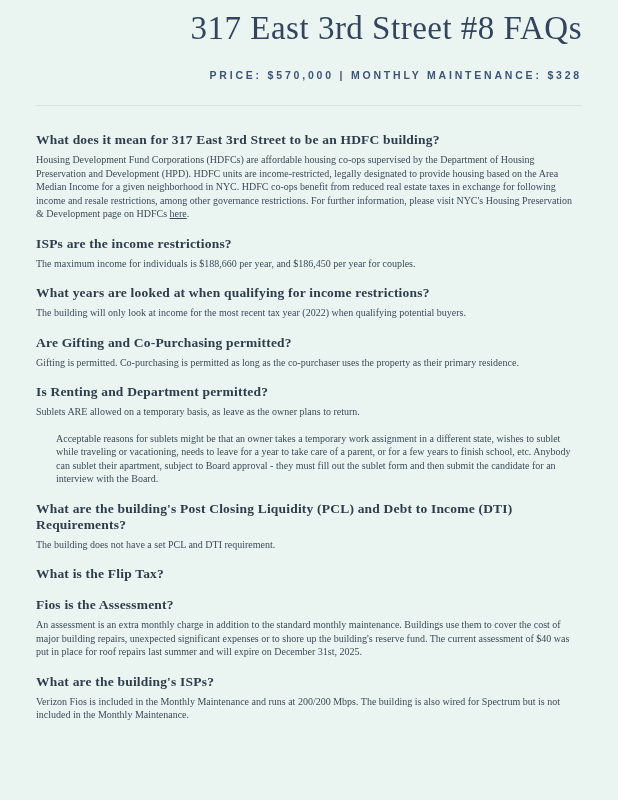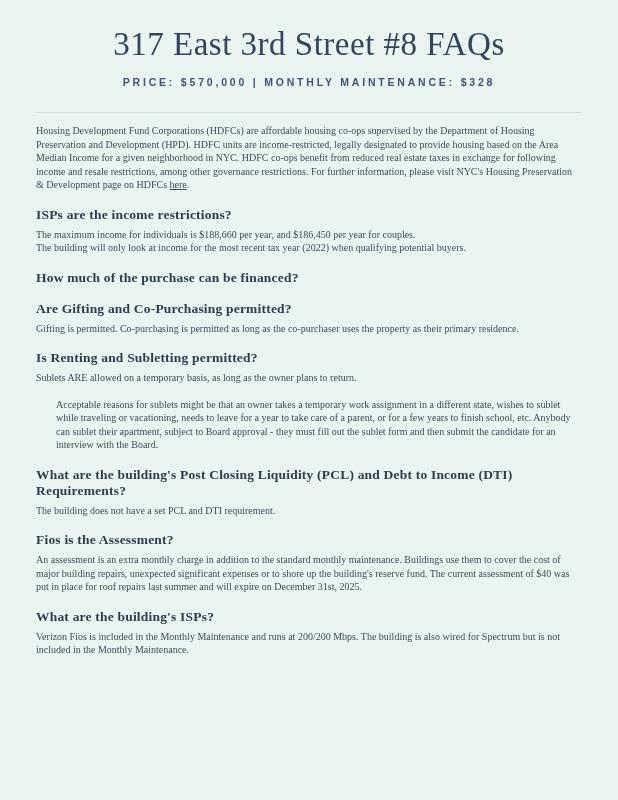--- a/index.html
+++ b/index.html
@@ -13,31 +13,31 @@
     display: flex;
     flex-direction: column;
     overflow: hidden;
   }
   .page {
     flex: 1;
     display: flex;
     flex-direction: column;
     padding: 0 36px;
   }
-  header { text-align: center; padding-top: 26px; }
+  header { text-align: right; padding-top: 10px; }
   h1.page-title {
     margin: 0;
     font-family: "Liberation Serif", serif;
     font-weight: 400;
     font-size: 33px;
     letter-spacing: 0.5px;
     color: #33455e;
   }
   .price-line {
-    margin-top: 13px;
+    margin-top: 22px;
     font-family: "Liberation Sans", sans-serif;
     font-weight: bold;
     font-size: 10.5px;
     letter-spacing: 2.8px;
     color: #3d5478;
   }
   hr.divider {
     border: none;
     border-top: 1px solid #d8e2df;
     margin: 24px 0 0 0;
@@ -73,53 +73,55 @@
 
   <header>
     <h1 class="page-title">317 East 3rd Street #8 FAQs</h1>
     <div class="price-line">PRICE: $570,000 | MONTHLY MAINTENANCE: $328</div>
     <hr class="divider">
   </header>
 
   <main>
 
     <section>
+      <h2 class="question">What does it mean for 317 East 3rd Street to be an HDFC building?</h2>
       <p class="answer"><span>Housing Development Fund Corporations (HDFCs) are affordable housing co-ops supervised by the Department of Housing Preservation and Development (HPD). HDFC units are income-restricted, legally designated to provide housing based on the Area Median Income for a given neighborhood in NYC. HDFC co-ops benefit from reduced real estate taxes in exchange for following income and resale restrictions, among other governance restrictions. For further information, please visit NYC's Housing Preservation &amp; Development page on HDFCs </span><a class="link" href="#">here</a><span>.</span></p>
     </section>
 
     <section>
       <h2 class="question">ISPs are the income restrictions?</h2>
       <p class="answer">The maximum income for individuals is $188,660 per year, and $186,450 per year for couples.</p>
     </section>
 
     <section>
+      <h2 class="question">What years are looked at when qualifying for income restrictions?</h2>
       <p class="answer">The building will only look at income for the most recent tax year (2022) when qualifying potential buyers.</p>
     </section>
 
     <section>
-      <h2 class="question">How much of the purchase can be financed?</h2>
     </section>
 
     <section>
       <h2 class="question">Are Gifting and Co-Purchasing permitted?</h2>
       <p class="answer">Gifting is permitted. Co-purchasing is permitted as long as the co-purchaser uses the property as their primary residence.</p>
     </section>
 
     <section>
-      <h2 class="question">Is Renting and Subletting permitted?</h2>
-      <p class="answer">Sublets ARE allowed on a temporary basis, as long as the owner plans to return.</p>
+      <h2 class="question">Is Renting and Department permitted?</h2>
+      <p class="answer">Sublets ARE allowed on a temporary basis, as leave as the owner plans to return.</p>
       <p class="answer">Acceptable reasons for sublets might be that an owner takes a temporary work assignment in a different state, wishes to sublet while traveling or vacationing, needs to leave for a year to take care of a parent, or for a few years to finish school, etc. Anybody can sublet their apartment, subject to Board approval - they must fill out the sublet form and then submit the candidate for an interview with the Board.</p>
     </section>
 
     <section>
       <h2 class="question">What are the building's Post Closing Liquidity (PCL) and Debt to Income (DTI) Requirements?</h2>
       <p class="answer">The building does not have a set PCL and DTI requirement.</p>
     </section>
 
     <section>
+      <h2 class="question">What is the Flip Tax?</h2>
     </section>
 
     <section>
       <h2 class="question">Fios is the Assessment?</h2>
       <p class="answer">An assessment is an extra monthly charge in addition to the standard monthly maintenance. Buildings use them to cover the cost of major building repairs, unexpected significant expenses or to shore up the building's reserve fund. The current assessment of $40 was put in place for roof repairs last summer and will expire on December 31st, 2025.</p>
     </section>
 
     <section>
       <h2 class="question">What are the building's ISPs?</h2>
       <p class="answer">Verizon Fios is included in the Monthly Maintenance and runs at 200/200 Mbps. The building is also wired for Spectrum but is not included in the Monthly Maintenance.</p>

